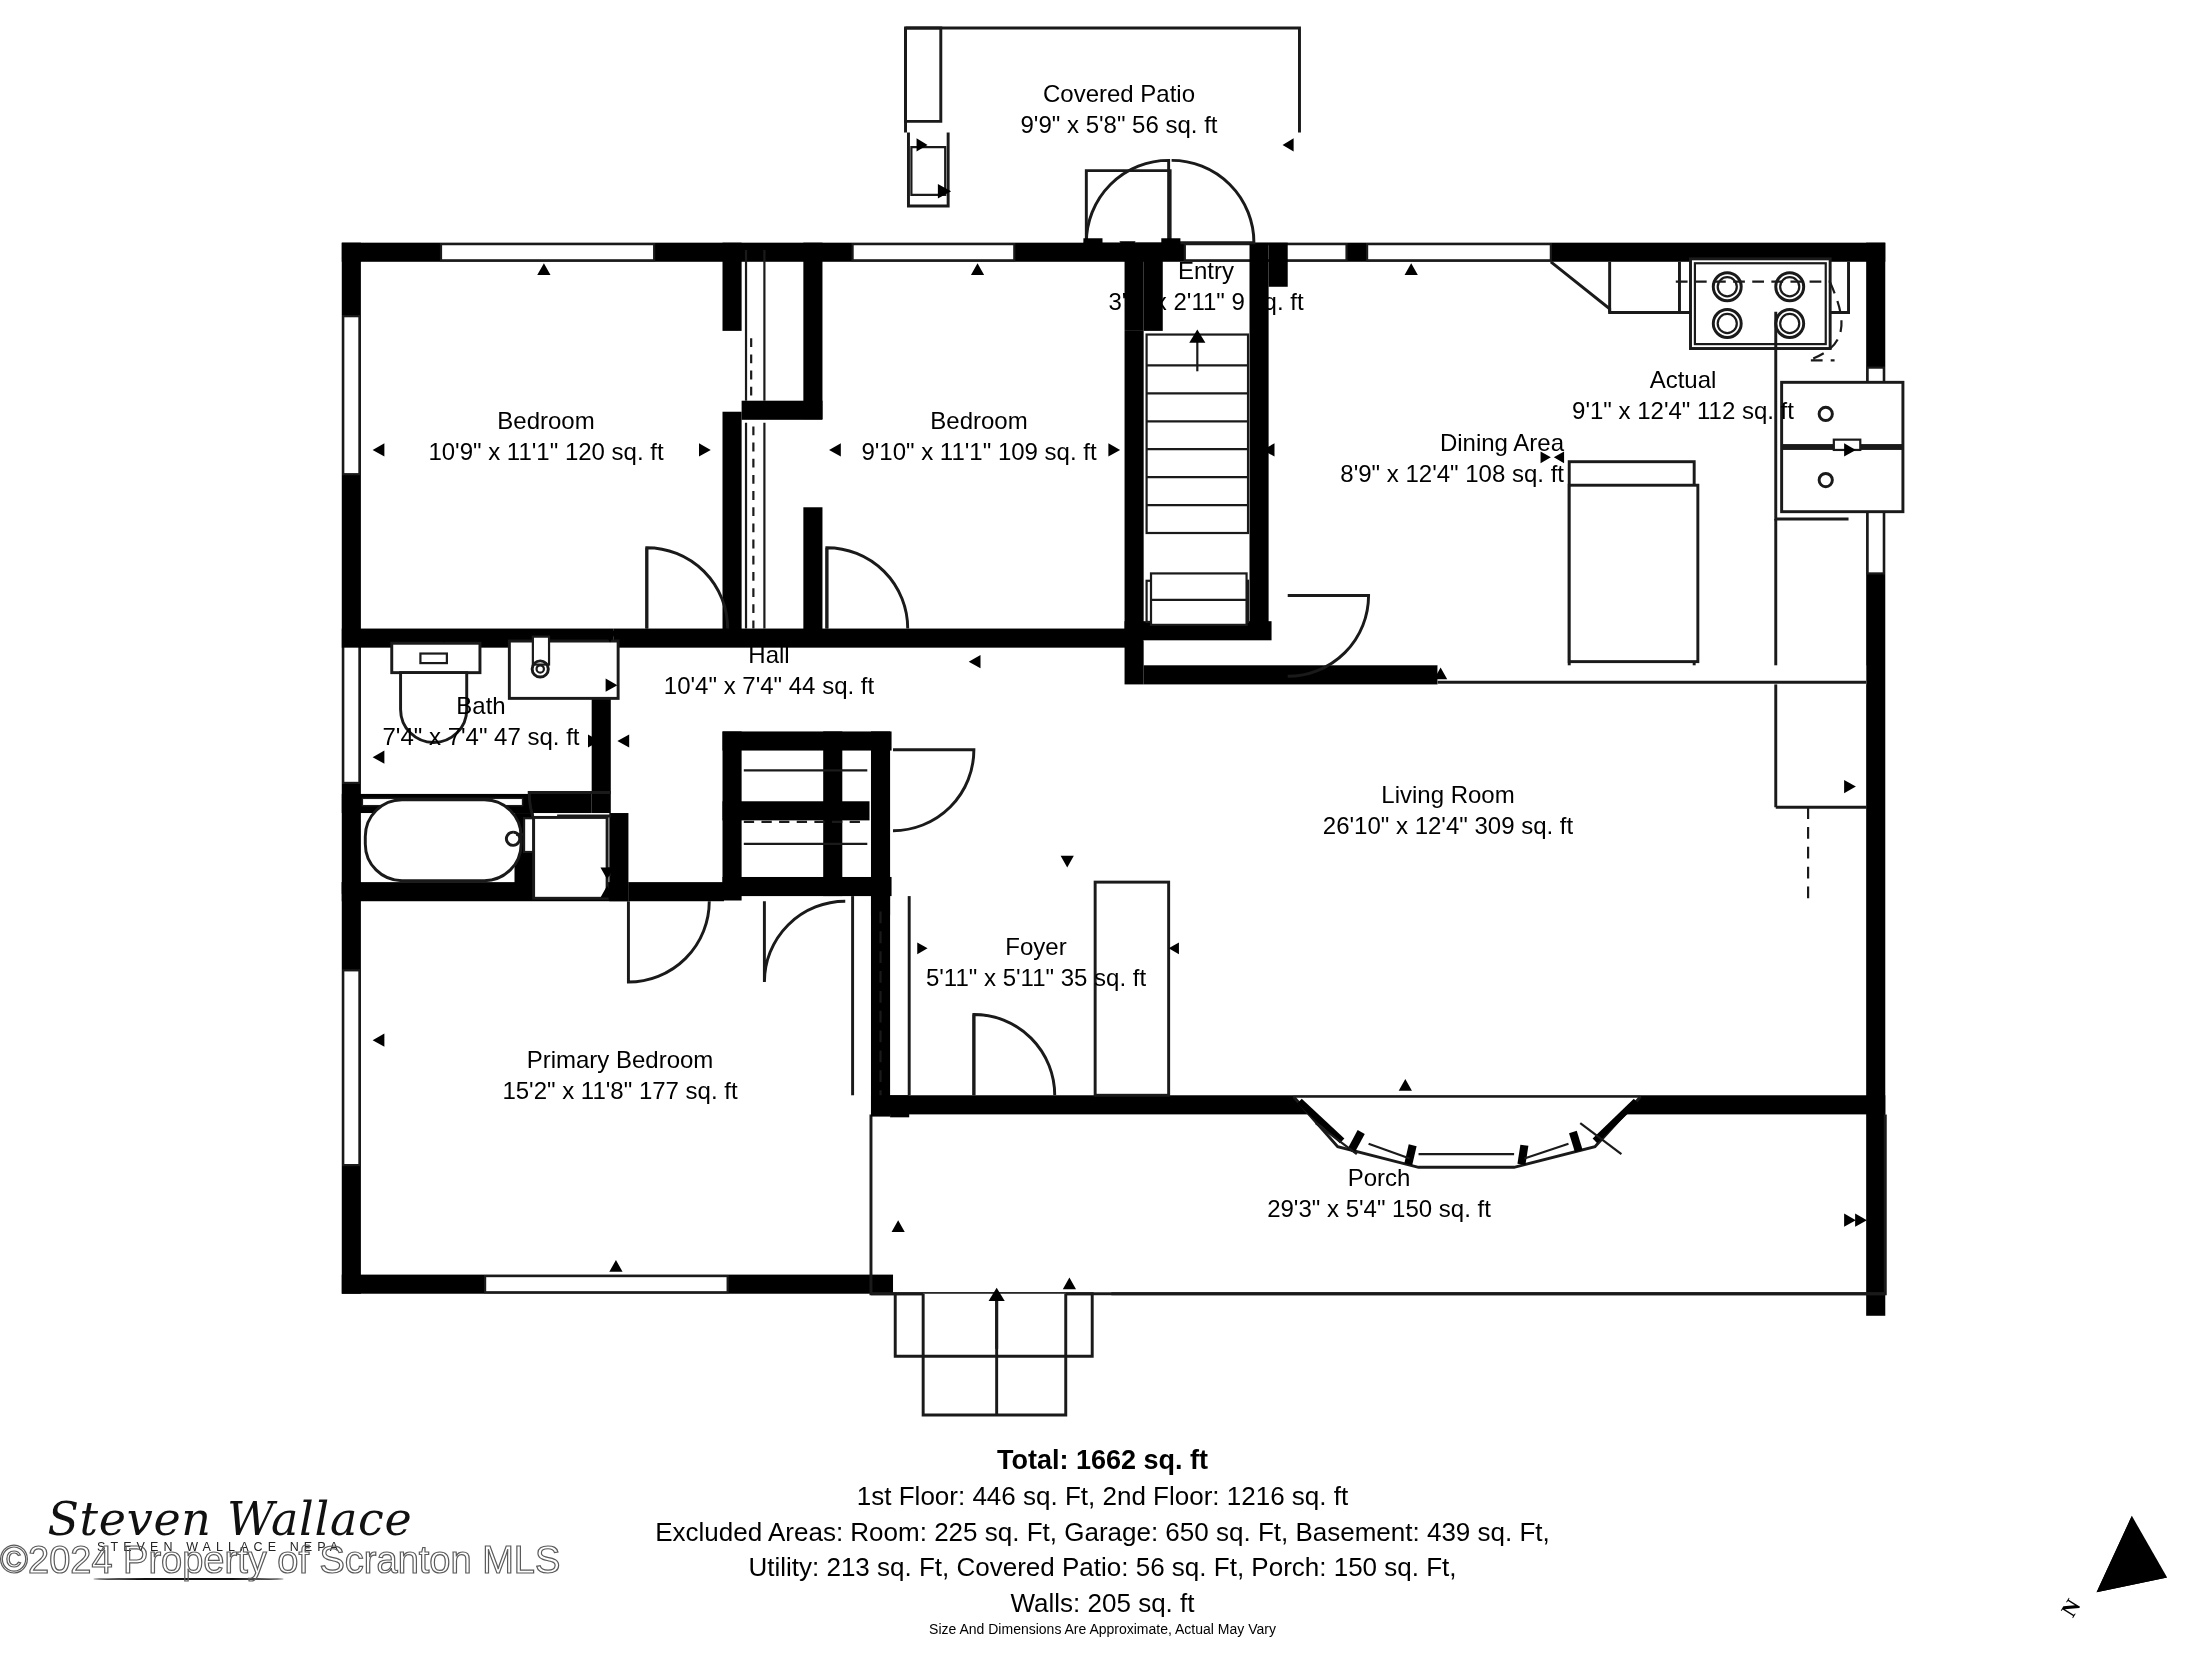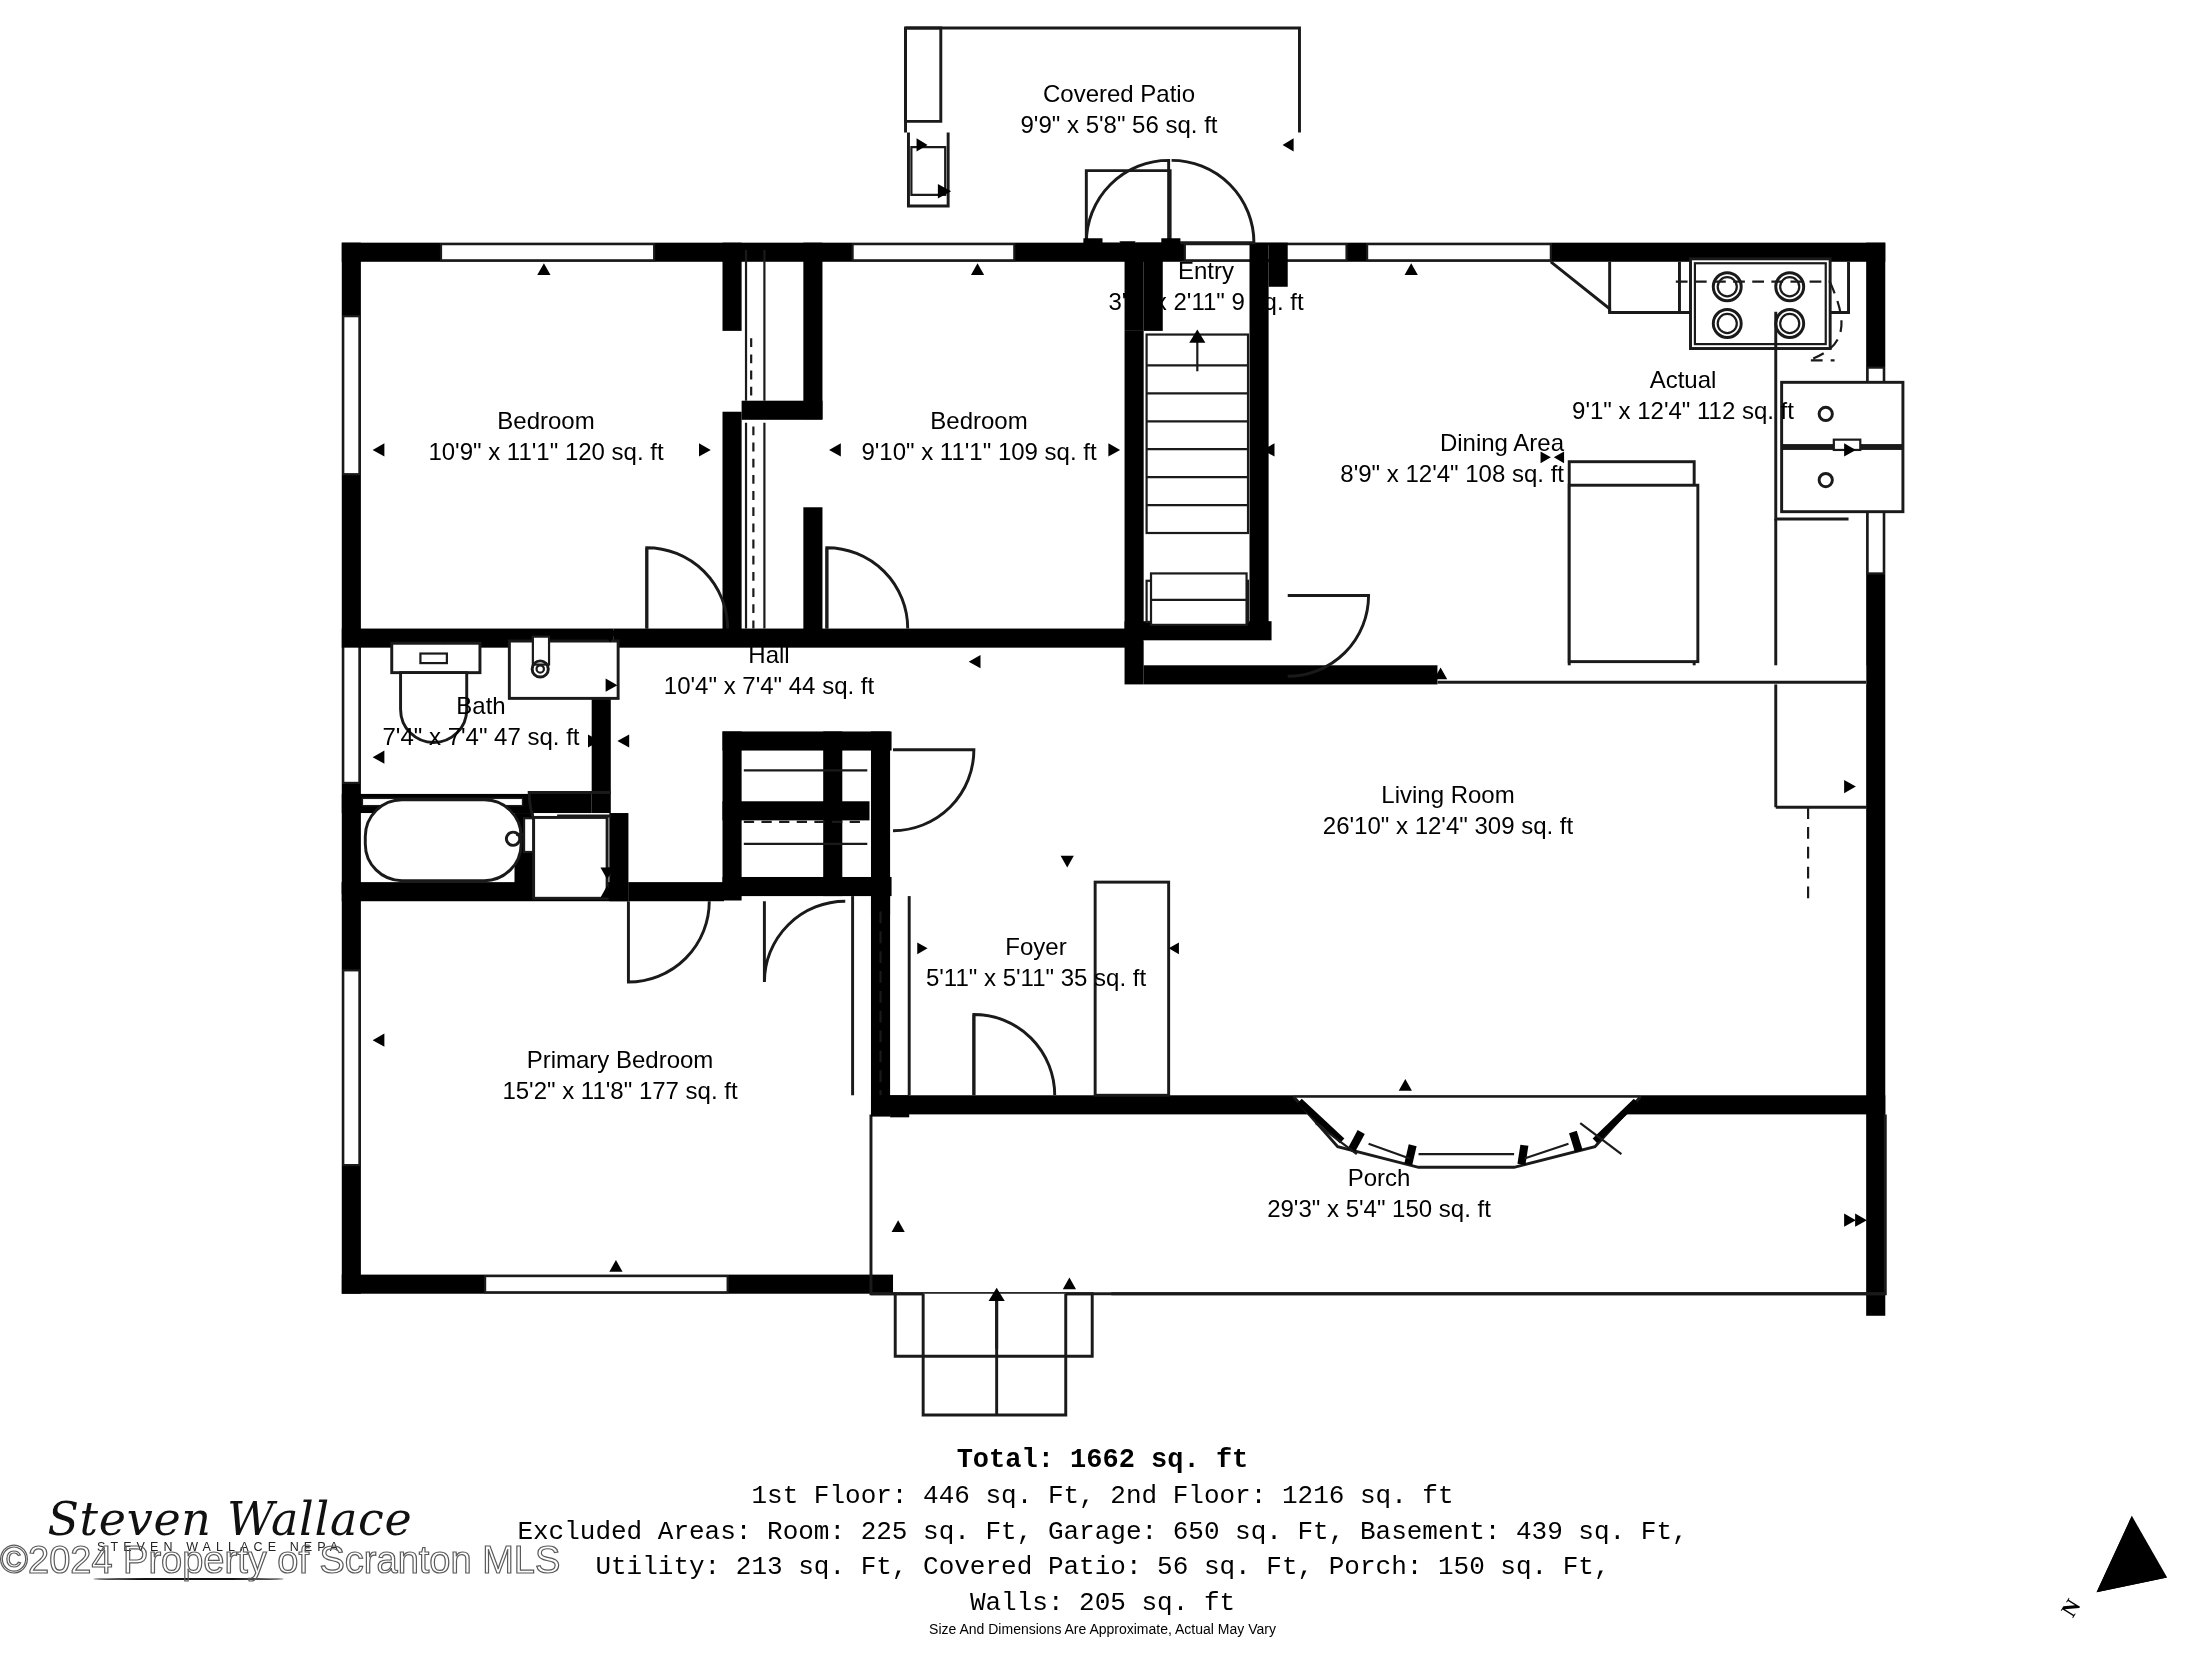--- a/index.html
+++ b/index.html
@@ -43,21 +43,21 @@
   .room-label .rl-dims {
     display: block;
     font-size: 24px;
   }
   .summary {
     position: absolute;
     left: 0;
     width: 2205px;
     text-align: center;
     color: #000000;
-    font-family: Liberation Mono, monospace;
+    font-family: Liberation Sans, sans-serif;
   }
   .summary .s-total {
     font-size: 27px;
     font-weight: bold;
     line-height: 1.36;
   }
   .summary .s-line {
     font-size: 26px;
     line-height: 1.38;
   }

